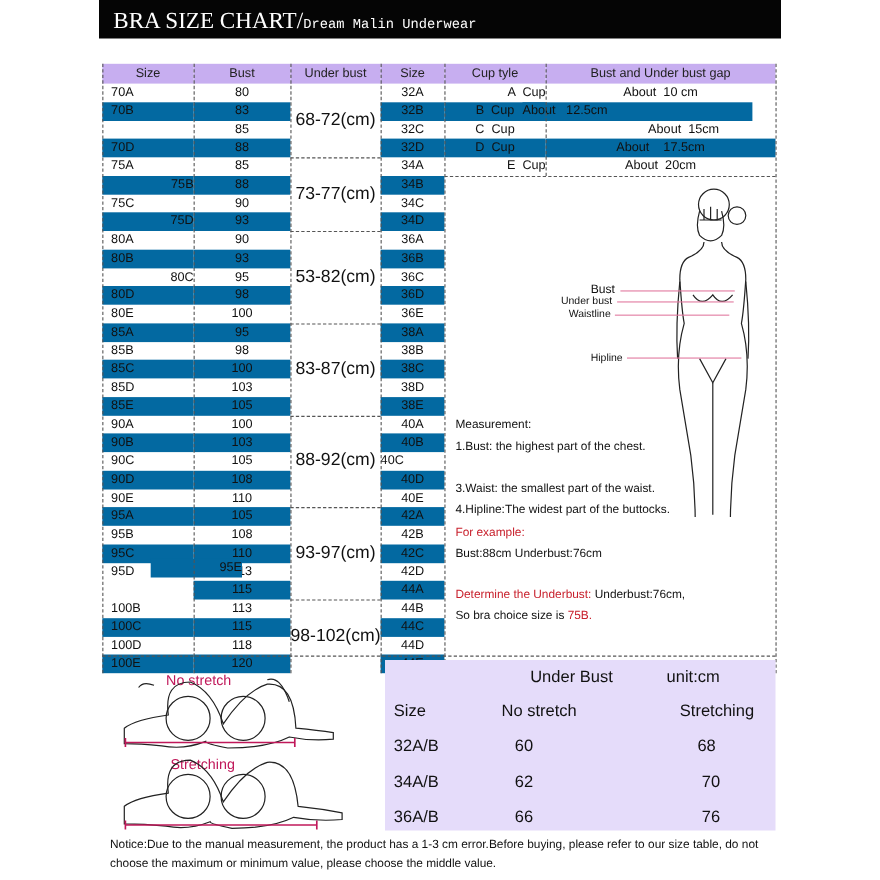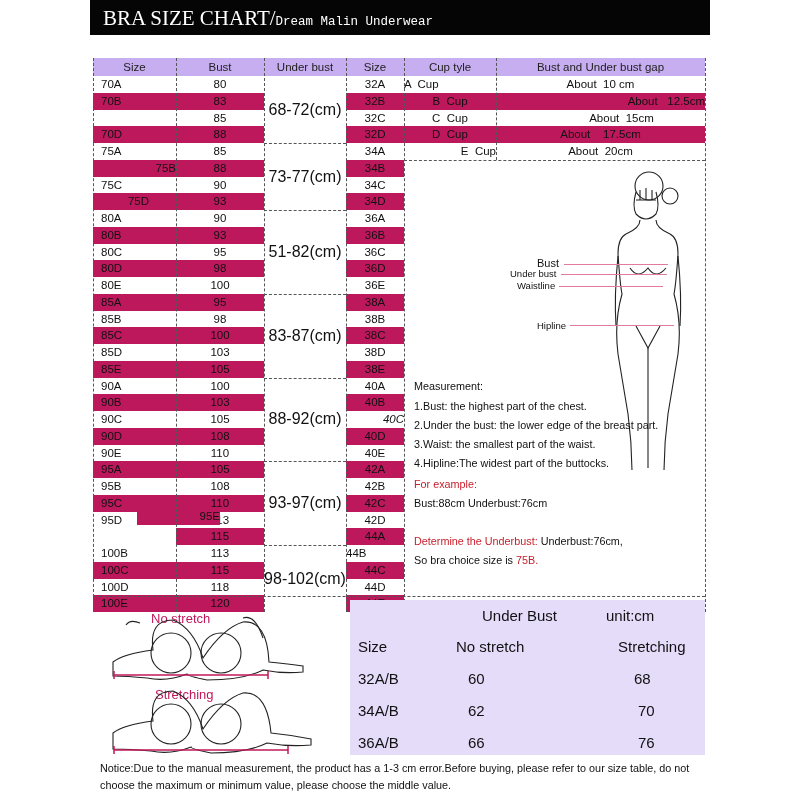--- a/index.html
+++ b/index.html
@@ -3,21 +3,21 @@
 <meta charset="utf-8">
 <style>
   html,body{margin:0;padding:0;background:#fff;}
   body{width:800px;height:800px;position:relative;overflow:hidden;font-family:"Liberation Sans",sans-serif;color:#111;}
   .hdr{position:absolute;left:90px;top:0;width:620px;height:35px;background:#050505;color:#fff;}
   .hdr .t1{position:absolute;left:13px;top:6px;font-family:"Liberation Serif",serif;font-size:21px;letter-spacing:0px;}
   .hdr .t2{font-family:"Liberation Mono",monospace;font-size:12.5px;}
   .tbl{position:absolute;left:93px;top:58px;width:612px;}
   .cell{position:absolute;left:0;right:0;height:16.75px;line-height:16.75px;font-size:11.5px;}
   .hcell{position:absolute;left:0;right:0;top:0;height:18px;line-height:18px;font-size:11.5px;text-align:center;background:#c7aef0;color:#222;}
-  .purple{background:#be185d;}
+  .purple{background:#0369a1;}
   .vline{position:absolute;top:0;width:0;border-left:1px dashed #555;}
   .hline{position:absolute;height:0;border-top:1px dashed #555;}
   .ub{position:absolute;text-align:center;font-size:16px;display:flex;align-items:center;justify-content:center;}
   .panel{position:absolute;left:404px;top:160px;width:301px;height:436px;}
   .fig-label{position:absolute;font-size:9.5px;color:#111;}
   .fig-line{position:absolute;height:1px;background:#e27aa0;}
   .meas{position:absolute;left:10px;font-size:10.8px;color:#111;white-space:nowrap;}
   .red{color:#c8202c;}
   .bras{position:absolute;left:93px;top:600px;width:252px;height:155px;}
   .bralbl{position:absolute;color:#c0185a;font-size:13px;}
@@ -53,30 +53,30 @@
     <div class="cell purple" style="left: 253px; width: 58px; right: auto; top: 68.25px; text-align: center; padding-left: 0px; box-sizing: border-box;">32D</div>
     <div class="cell" style="left: 0px; width: 83px; right: auto; top: 85px; text-align: left; padding-left: 8px; box-sizing: border-box;">75A</div>
     <div class="cell" style="left: 83px; width: 88px; right: auto; top: 85px; text-align: center; padding-left: 0px; box-sizing: border-box;">85</div>
     <div class="cell" style="left: 253px; width: 58px; right: auto; top: 85px; text-align: center; padding-left: 0px; box-sizing: border-box;">34A</div>
     <div class="cell purple" style="left: 0px; width: 83px; right: auto; top: 101.75px; text-align: right; padding-left: 8px; box-sizing: border-box;">75B</div>
     <div class="cell purple" style="left: 83px; width: 88px; right: auto; top: 101.75px; text-align: center; padding-left: 0px; box-sizing: border-box;">88</div>
     <div class="cell purple" style="left: 253px; width: 58px; right: auto; top: 101.75px; text-align: center; padding-left: 0px; box-sizing: border-box;">34B</div>
     <div class="cell" style="left: 0px; width: 83px; right: auto; top: 118.5px; text-align: left; padding-left: 8px; box-sizing: border-box;">75C</div>
     <div class="cell" style="left: 83px; width: 88px; right: auto; top: 118.5px; text-align: center; padding-left: 0px; box-sizing: border-box;">90</div>
     <div class="cell" style="left: 253px; width: 58px; right: auto; top: 118.5px; text-align: center; padding-left: 0px; box-sizing: border-box;">34C</div>
-    <div class="cell purple" style="left: 0px; width: 83px; right: auto; top: 135.25px; text-align: center; padding-left: 8px; box-sizing: border-box;">75D</div>
+    <div class="cell purple" style="left: 0px; width: 83px; right: auto; top: 135.25px; text-align: right; padding-left: 8px; box-sizing: border-box;">75D</div>
     <div class="cell purple" style="left: 83px; width: 88px; right: auto; top: 135.25px; text-align: center; padding-left: 0px; box-sizing: border-box;">93</div>
     <div class="cell purple" style="left: 253px; width: 58px; right: auto; top: 135.25px; text-align: center; padding-left: 0px; box-sizing: border-box;">34D</div>
     <div class="cell" style="left: 0px; width: 83px; right: auto; top: 152px; text-align: left; padding-left: 8px; box-sizing: border-box;">80A</div>
     <div class="cell" style="left: 83px; width: 88px; right: auto; top: 152px; text-align: center; padding-left: 0px; box-sizing: border-box;">90</div>
     <div class="cell" style="left: 253px; width: 58px; right: auto; top: 152px; text-align: center; padding-left: 0px; box-sizing: border-box;">36A</div>
     <div class="cell purple" style="left: 0px; width: 83px; right: auto; top: 168.75px; text-align: left; padding-left: 8px; box-sizing: border-box;">80B</div>
     <div class="cell purple" style="left: 83px; width: 88px; right: auto; top: 168.75px; text-align: center; padding-left: 0px; box-sizing: border-box;">93</div>
     <div class="cell purple" style="left: 253px; width: 58px; right: auto; top: 168.75px; text-align: center; padding-left: 0px; box-sizing: border-box;">36B</div>
-    <div class="cell" style="left: 0px; width: 83px; right: auto; top: 185.5px; text-align: left; padding-left: 8px; box-sizing: border-box;">80C</div>
+    <div class="cell" style="left: 0px; width: 83px; right: auto; top: 185.5px; text-align: right; padding-left: 8px; box-sizing: border-box;">80C</div>
     <div class="cell" style="left: 83px; width: 88px; right: auto; top: 185.5px; text-align: center; padding-left: 0px; box-sizing: border-box;">95</div>
     <div class="cell" style="left: 253px; width: 58px; right: auto; top: 185.5px; text-align: center; padding-left: 0px; box-sizing: border-box;">36C</div>
     <div class="cell purple" style="left: 0px; width: 83px; right: auto; top: 202.25px; text-align: left; padding-left: 8px; box-sizing: border-box;">80D</div>
     <div class="cell purple" style="left: 83px; width: 88px; right: auto; top: 202.25px; text-align: center; padding-left: 0px; box-sizing: border-box;">98</div>
     <div class="cell purple" style="left: 253px; width: 58px; right: auto; top: 202.25px; text-align: center; padding-left: 0px; box-sizing: border-box;">36D</div>
     <div class="cell" style="left: 0px; width: 83px; right: auto; top: 219px; text-align: left; padding-left: 8px; box-sizing: border-box;">80E</div>
     <div class="cell" style="left: 83px; width: 88px; right: auto; top: 219px; text-align: center; padding-left: 0px; box-sizing: border-box;">100</div>
     <div class="cell" style="left: 253px; width: 58px; right: auto; top: 219px; text-align: center; padding-left: 0px; box-sizing: border-box;">36E</div>
     <div class="cell purple" style="left: 0px; width: 83px; right: auto; top: 235.75px; text-align: left; padding-left: 8px; box-sizing: border-box;">85A</div>
     <div class="cell purple" style="left: 83px; width: 88px; right: auto; top: 235.75px; text-align: center; padding-left: 0px; box-sizing: border-box;">95</div>
@@ -94,21 +94,21 @@
     <div class="cell purple" style="left: 83px; width: 88px; right: auto; top: 302.75px; text-align: center; padding-left: 0px; box-sizing: border-box;">105</div>
     <div class="cell purple" style="left: 253px; width: 58px; right: auto; top: 302.75px; text-align: center; padding-left: 0px; box-sizing: border-box;">38E</div>
     <div class="cell" style="left: 0px; width: 83px; right: auto; top: 319.5px; text-align: left; padding-left: 8px; box-sizing: border-box;">90A</div>
     <div class="cell" style="left: 83px; width: 88px; right: auto; top: 319.5px; text-align: center; padding-left: 0px; box-sizing: border-box;">100</div>
     <div class="cell" style="left: 253px; width: 58px; right: auto; top: 319.5px; text-align: center; padding-left: 0px; box-sizing: border-box;">40A</div>
     <div class="cell purple" style="left: 0px; width: 83px; right: auto; top: 336.25px; text-align: left; padding-left: 8px; box-sizing: border-box;">90B</div>
     <div class="cell purple" style="left: 83px; width: 88px; right: auto; top: 336.25px; text-align: center; padding-left: 0px; box-sizing: border-box;">103</div>
     <div class="cell purple" style="left: 253px; width: 58px; right: auto; top: 336.25px; text-align: center; padding-left: 0px; box-sizing: border-box;">40B</div>
     <div class="cell" style="left: 0px; width: 83px; right: auto; top: 353px; text-align: left; padding-left: 8px; box-sizing: border-box;">90C</div>
     <div class="cell" style="left: 83px; width: 88px; right: auto; top: 353px; text-align: center; padding-left: 0px; box-sizing: border-box;">105</div>
-    <div class="cell" style="left: 253px; width: 58px; right: auto; top: 353px; text-align: right; padding-left: 0px; box-sizing: border-box; font-style: italic;">40C</div>
+    <div class="cell" style="left: 253px; width: 58px; right: auto; top: 353px; text-align: left; padding-left: 0px; box-sizing: border-box;">40C</div>
     <div class="cell purple" style="left: 0px; width: 83px; right: auto; top: 369.75px; text-align: left; padding-left: 8px; box-sizing: border-box;">90D</div>
     <div class="cell purple" style="left: 83px; width: 88px; right: auto; top: 369.75px; text-align: center; padding-left: 0px; box-sizing: border-box;">108</div>
     <div class="cell purple" style="left: 253px; width: 58px; right: auto; top: 369.75px; text-align: center; padding-left: 0px; box-sizing: border-box;">40D</div>
     <div class="cell" style="left: 0px; width: 83px; right: auto; top: 386.5px; text-align: left; padding-left: 8px; box-sizing: border-box;">90E</div>
     <div class="cell" style="left: 83px; width: 88px; right: auto; top: 386.5px; text-align: center; padding-left: 0px; box-sizing: border-box;">110</div>
     <div class="cell" style="left: 253px; width: 58px; right: auto; top: 386.5px; text-align: center; padding-left: 0px; box-sizing: border-box;">40E</div>
     <div class="cell purple" style="left: 0px; width: 83px; right: auto; top: 403.25px; text-align: left; padding-left: 8px; box-sizing: border-box;">95A</div>
     <div class="cell purple" style="left: 83px; width: 88px; right: auto; top: 403.25px; text-align: center; padding-left: 0px; box-sizing: border-box;">105</div>
     <div class="cell purple" style="left: 253px; width: 58px; right: auto; top: 403.25px; text-align: center; padding-left: 0px; box-sizing: border-box;">42A</div>
     <div class="cell" style="left: 0px; width: 83px; right: auto; top: 420px; text-align: left; padding-left: 8px; box-sizing: border-box;">95B</div>
@@ -118,45 +118,45 @@
     <div class="cell purple" style="left: 83px; width: 88px; right: auto; top: 436.75px; text-align: center; padding-left: 0px; box-sizing: border-box;">110</div>
     <div class="cell purple" style="left: 253px; width: 58px; right: auto; top: 436.75px; text-align: center; padding-left: 0px; box-sizing: border-box;">42C</div>
     <div class="cell" style="left: 0px; width: 83px; right: auto; top: 453.5px; text-align: left; padding-left: 8px; box-sizing: border-box;">95D</div>
     <div class="cell" style="left: 83px; width: 88px; right: auto; top: 453.5px; text-align: center; padding-left: 0px; box-sizing: border-box;">113</div>
     <div class="cell" style="left: 253px; width: 58px; right: auto; top: 453.5px; text-align: center; padding-left: 0px; box-sizing: border-box;">42D</div>
     <div class="cell purple" style="left: 0px; width: 83px; right: auto; top: 450px; text-align: right; padding-left: 8px; box-sizing: border-box; margin-left: 44px;">95E</div>
     <div class="cell purple" style="left: 83px; width: 88px; right: auto; top: 470.25px; text-align: center; padding-left: 0px; box-sizing: border-box;">115</div>
     <div class="cell purple" style="left: 253px; width: 58px; right: auto; top: 470.25px; text-align: center; padding-left: 0px; box-sizing: border-box;">44A</div>
     <div class="cell" style="left: 0px; width: 83px; right: auto; top: 487px; text-align: left; padding-left: 8px; box-sizing: border-box;">100B</div>
     <div class="cell" style="left: 83px; width: 88px; right: auto; top: 487px; text-align: center; padding-left: 0px; box-sizing: border-box;">113</div>
-    <div class="cell" style="left: 253px; width: 58px; right: auto; top: 487px; padding-left: 0px; box-sizing: border-box;">44B</div>
+    <div class="cell" style="left: 253px; width: 58px; right: auto; top: 487px; text-align: center; padding-left: 0px; box-sizing: border-box;">44B</div>
     <div class="cell purple" style="left: 0px; width: 83px; right: auto; top: 503.75px; text-align: left; padding-left: 8px; box-sizing: border-box;">100C</div>
     <div class="cell purple" style="left: 83px; width: 88px; right: auto; top: 503.75px; text-align: center; padding-left: 0px; box-sizing: border-box;">115</div>
     <div class="cell purple" style="left: 253px; width: 58px; right: auto; top: 503.75px; text-align: center; padding-left: 0px; box-sizing: border-box;">44C</div>
     <div class="cell" style="left: 0px; width: 83px; right: auto; top: 520.5px; text-align: left; padding-left: 8px; box-sizing: border-box;">100D</div>
     <div class="cell" style="left: 83px; width: 88px; right: auto; top: 520.5px; text-align: center; padding-left: 0px; box-sizing: border-box;">118</div>
     <div class="cell" style="left: 253px; width: 58px; right: auto; top: 520.5px; text-align: center; padding-left: 0px; box-sizing: border-box;">44D</div>
     <div class="cell purple" style="left: 0px; width: 83px; right: auto; top: 537.25px; text-align: left; padding-left: 8px; box-sizing: border-box;">100E</div>
     <div class="cell purple" style="left: 83px; width: 88px; right: auto; top: 537.25px; text-align: center; padding-left: 0px; box-sizing: border-box;">120</div>
     <div class="cell purple" style="left: 253px; width: 58px; right: auto; top: 537.25px; text-align: center; padding-left: 0px; box-sizing: border-box;">44E</div>
-    <div class="cell" style="left: 311px; width: 92px; right: auto; top: 18px; text-align: left; white-space: pre;">A  Cup</div>
+    <div class="cell" style="left: 311px; width: 92px; right: auto; top: 18px; text-align: right; white-space: pre;">A  Cup</div>
     <div class="cell" style="left: 403px; width: 209px; right: auto; top: 18px; text-align: center; white-space: pre;">About  10 cm</div>
     <div class="cell purple" style="left: 311px; width: 92px; right: auto; top: 34.75px; text-align: center; white-space: pre;">B  Cup</div>
-    <div class="cell purple" style="left: 403px; width: 209px; right: auto; top: 34.75px; text-align: right; white-space: pre;">About   12.5cm</div>
+    <div class="cell purple" style="left: 382px; width: 209px; right: auto; top: 34.75px; text-align: left; white-space: pre;">About   12.5cm</div>
     <div class="cell" style="left: 311px; width: 92px; right: auto; top: 51.5px; text-align: center; white-space: pre;">C  Cup</div>
     <div class="cell" style="left: 424px; width: 209px; right: auto; top: 51.5px; text-align: center; white-space: pre;">About  15cm</div>
     <div class="cell purple" style="left: 311px; width: 92px; right: auto; top: 68.25px; text-align: center; white-space: pre;">D  Cup</div>
     <div class="cell purple" style="left: 403px; width: 209px; right: auto; top: 68.25px; text-align: center; white-space: pre;">About    17.5cm</div>
     <div class="cell" style="left: 311px; width: 92px; right: auto; top: 85px; text-align: right; white-space: pre;">E  Cup</div>
     <div class="cell" style="left: 403px; width: 209px; right: auto; top: 85px; text-align: center; white-space: pre;">About  20cm</div>
     <div class="ub" style="left: 171px; width: 82px; top: 18px; height: 67px;">68-72(cm)</div>
     <div class="hline" style="left: 171px; width: 82px; top: 85px;"></div>
     <div class="ub" style="left: 171px; width: 82px; top: 85px; height: 67px;">73-77(cm)</div>
     <div class="hline" style="left: 171px; width: 82px; top: 152px;"></div>
-    <div class="ub" style="left: 171px; width: 82px; top: 152px; height: 83.75px;">51-82(cm)</div>
+    <div class="ub" style="left: 171px; width: 82px; top: 152px; height: 83.75px;">53-82(cm)</div>
     <div class="hline" style="left: 171px; width: 82px; top: 235.75px;"></div>
     <div class="ub" style="left: 171px; width: 82px; top: 235.75px; height: 83.75px;">83-87(cm)</div>
     <div class="hline" style="left: 171px; width: 82px; top: 319.5px;"></div>
     <div class="ub" style="left: 171px; width: 82px; top: 319.5px; height: 83.75px;">88-92(cm)</div>
     <div class="hline" style="left: 171px; width: 82px; top: 403.25px;"></div>
     <div class="ub" style="left: 171px; width: 82px; top: 403.25px; height: 83.75px;">93-97(cm)</div>
     <div class="hline" style="left: 171px; width: 82px; top: 487px;"></div>
     <div class="ub" style="left: 171px; width: 82px; top: 487px; height: 67px;">98-102(cm)</div>
     <div class="hline" style="left: 311px; width: 301px; top: 101.75px;"></div>
     <div class="vline" style="left: 0px; height: 554px;"></div>
@@ -187,21 +187,20 @@
   <div class="fig-line" style="left:160px;top:104px;width:104px"></div>
   <div class="fig-label" style="left:106px;top:108px">Under bust</div>
   <div class="fig-line" style="left:157px;top:114px;width:106px"></div>
   <div class="fig-label" style="left:113px;top:120px">Waistline</div>
   <div class="fig-line" style="left:155px;top:126px;width:104px"></div>
   <div class="fig-label" style="left:133px;top:160px">Hipline</div>
   <div class="fig-line" style="left:166px;top:165px;width:104px"></div>
 
   <div class="meas" style="top:220px">Measurement:</div>
   <div class="meas" style="top:240px">1.Bust: the highest part of the chest.</div>
-  <div class="meas" style="top:259px">2.Under the bust: the lower edge of the breast part.</div>
   <div class="meas" style="top:278px">3.Waist: the smallest part of the waist.</div>
   <div class="meas" style="top:297px">4.Hipline:The widest part of the buttocks.</div>
   <div class="meas red" style="top:318px">For example:</div>
   <div class="meas" style="top:337px">Bust:88cm  Underbust:76cm</div>
   <div class="meas" style="top:375px"><span class="red">Determine the Underbust:</span><span> Underbust:76cm,</span></div>
   <div class="meas" style="top:394px"><span>So bra choice size is </span><span class="red">75B.</span></div>
 </div>
 
 <div class="hline" style="left:93px;top:596px;width:612px"></div>
 

